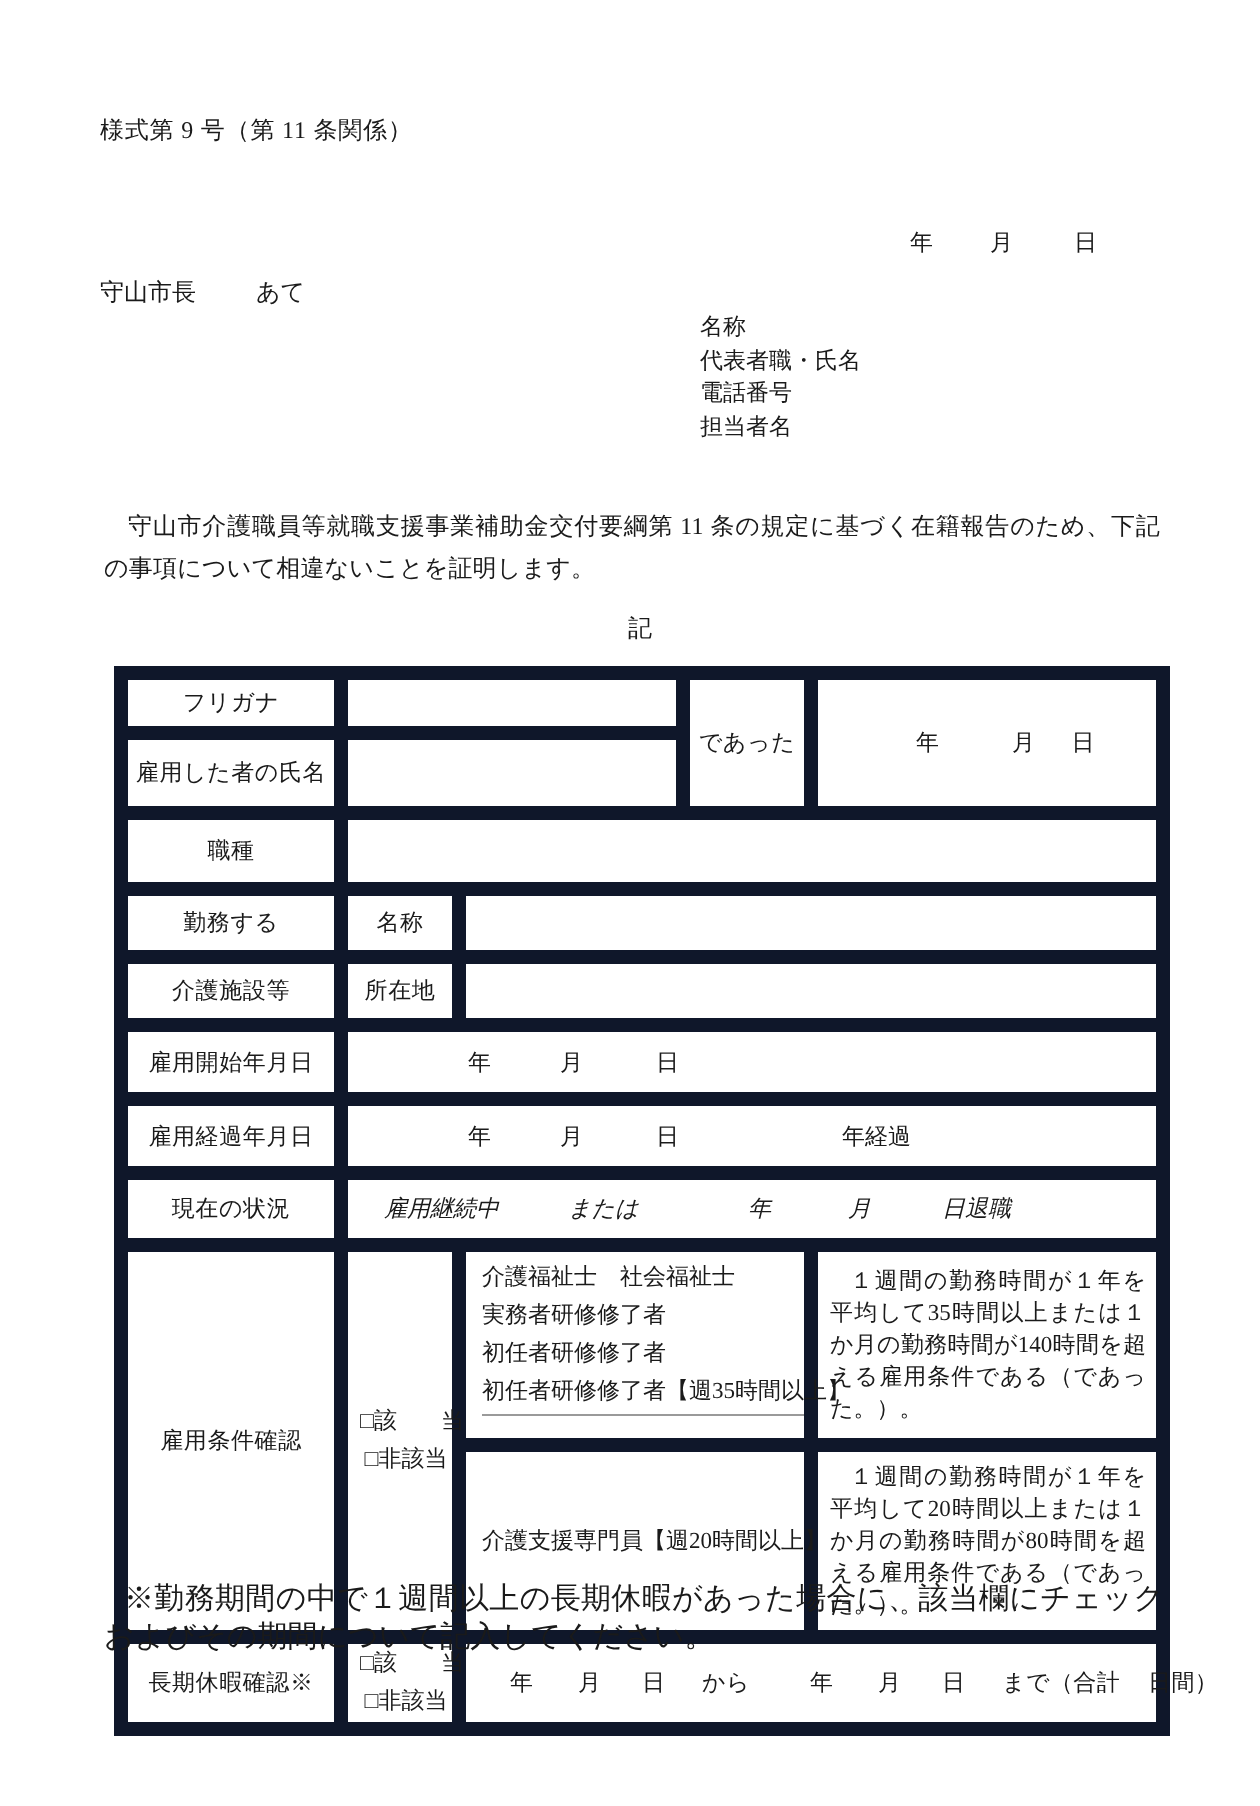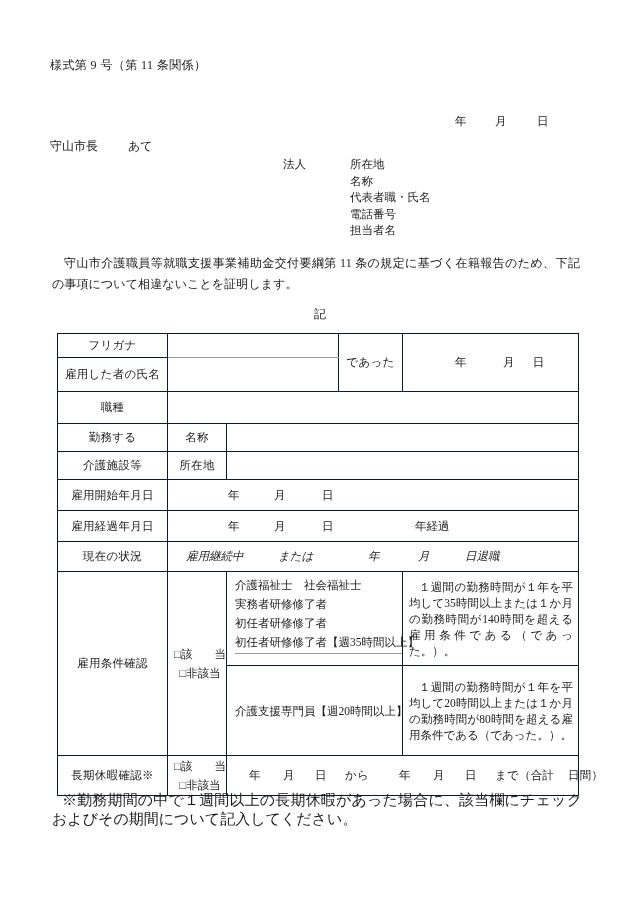--- a/index.html
+++ b/index.html
@@ -97,21 +97,21 @@
   .grid {
     position: absolute;
     left: 57px;
     top: 333px;
     width: 521px;
     border-collapse: collapse;
     table-layout: fixed;
     font-size: 11.5px;
   }
   .grid td {
-    border: 1px solid #0f172a;
+    border: 7px solid #0f172a;
     padding: 0;
     vertical-align: middle;
   }
   .lbl {
     text-align: center;
     letter-spacing: 0.3px;
     white-space: nowrap;
   }
   .blank-cell { background: #fff; }
 
@@ -177,24 +177,20 @@
 
   <div class="date-line-top">
     <span class="dl-y">年</span><span class="dl-m">月</span><span>日</span>
   </div>
 
   <div class="addressee">
     <span>守山市長</span><span class="to">あて</span>
   </div>
 
   <div class="corp-block">
-    <div class="row">
-      <span class="corp-label">法人</span>
-      <span>所在地</span>
-    </div>
     <div class="row">
       <span class="corp-label"></span>
       <span>名称</span>
     </div>
     <div class="row">
       <span class="corp-label"></span>
       <span>代表者職・氏名</span>
     </div>
     <div class="row">
       <span class="corp-label"></span>

